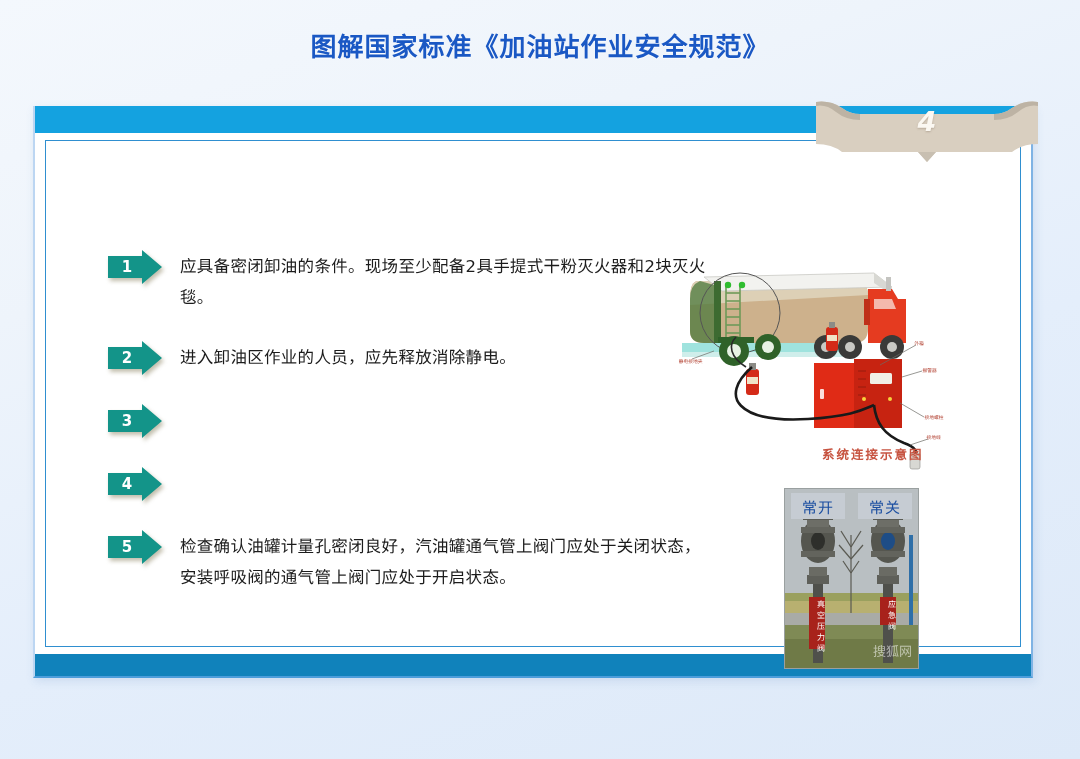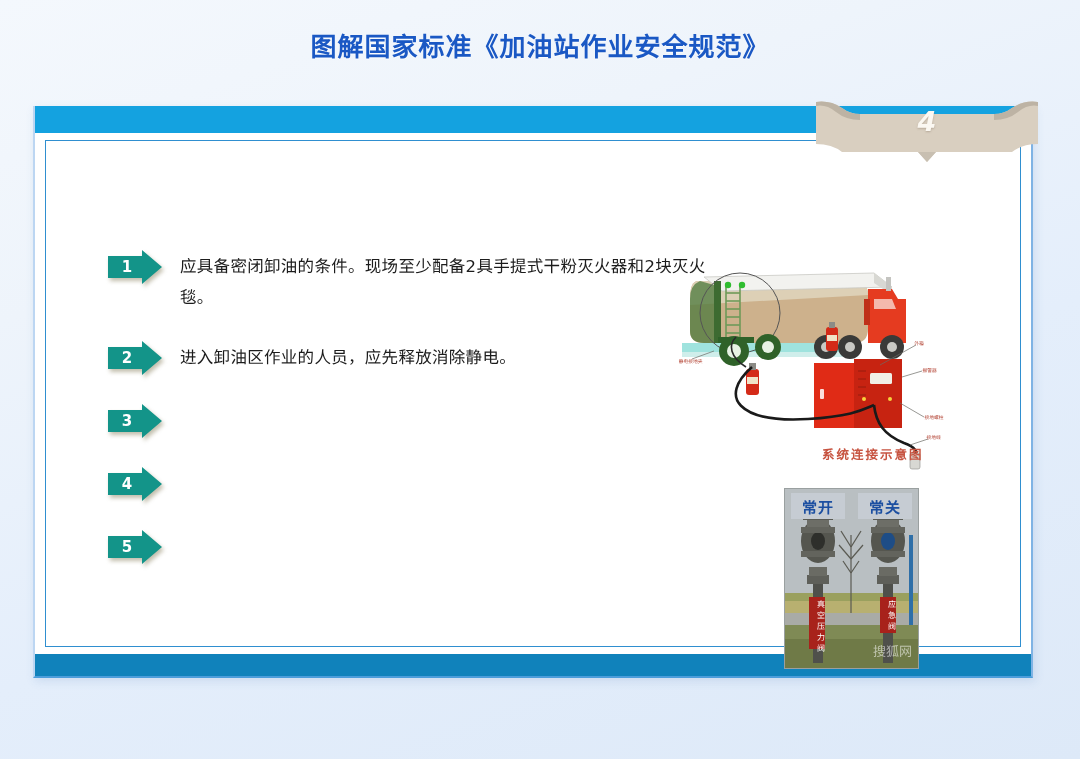--- a/index.html
+++ b/index.html
@@ -196,40 +196,40 @@
   }
   .photo-banner {
     position: absolute;
     top: 4px;
     height: 26px;
     background: #c6ccd3;
     display: flex;
     align-items: center;
     justify-content: center;
     font-size: 15px;
-    font-weight: 700;
+    font-weight: 400;
     color: #1c4fa1;
     letter-spacing: 1px;
   }
   .photo-banner.left  { left: 6px;  width: 54px; }
   .photo-banner.right { left: 73px; width: 54px; }
 
   .valve-sign {
     position: absolute;
     width: 14px;
     background: #a8221b;
     color: #ffffff;
     font-size: 8px;
     line-height: 11px;
     text-align: center;
     padding: 2px 8px;
     letter-spacing: 0;
   }
   .valve-sign.left  { left: 24px;  top: 108px; height: 52px; }
-  .valve-sign.right { left: 95px;  top: 108px; height: 36px; }
+  .valve-sign.right { left: 95px;  top: 108px; height: 28px; }
 
   .watermark {
     position: absolute;
     right: 6px;
     bottom: 8px;
     font-size: 13px;
     color: rgba(255,255,255,0.55);
   }
 </style>
 </head>
@@ -285,20 +285,21 @@
         </div>
       </div>
 
       <div class="bullet-row">
         <div class="arrow">
           <svg width="54" height="34" viewBox="0 0 54 34" xmlns="http://www.w3.org/2000/svg">
             <path d="M0 6 H34 V0 L54 17 L34 34 V28 H0 Z" fill="#139489"></path>
           </svg>
           <span class="arrow-num">5</span>
         </div>
+        <div class="bullet-text">检查确认油罐计量孔密闭良好，汽油罐通气管上阀门应处于关闭状态，安装呼吸阀的通气管上阀门应处于开启状态。</div>
       </div>
 
     </div>
 
     <div class="diagram">
       <svg width="310" height="225" viewBox="0 0 310 225" xmlns="http://www.w3.org/2000/svg">
 
         <rect x="4" y="96" width="176" height="9" fill="#9fe3de"></rect>
         <rect x="4" y="105" width="176" height="5" fill="#cfeeeb"></rect>
 

